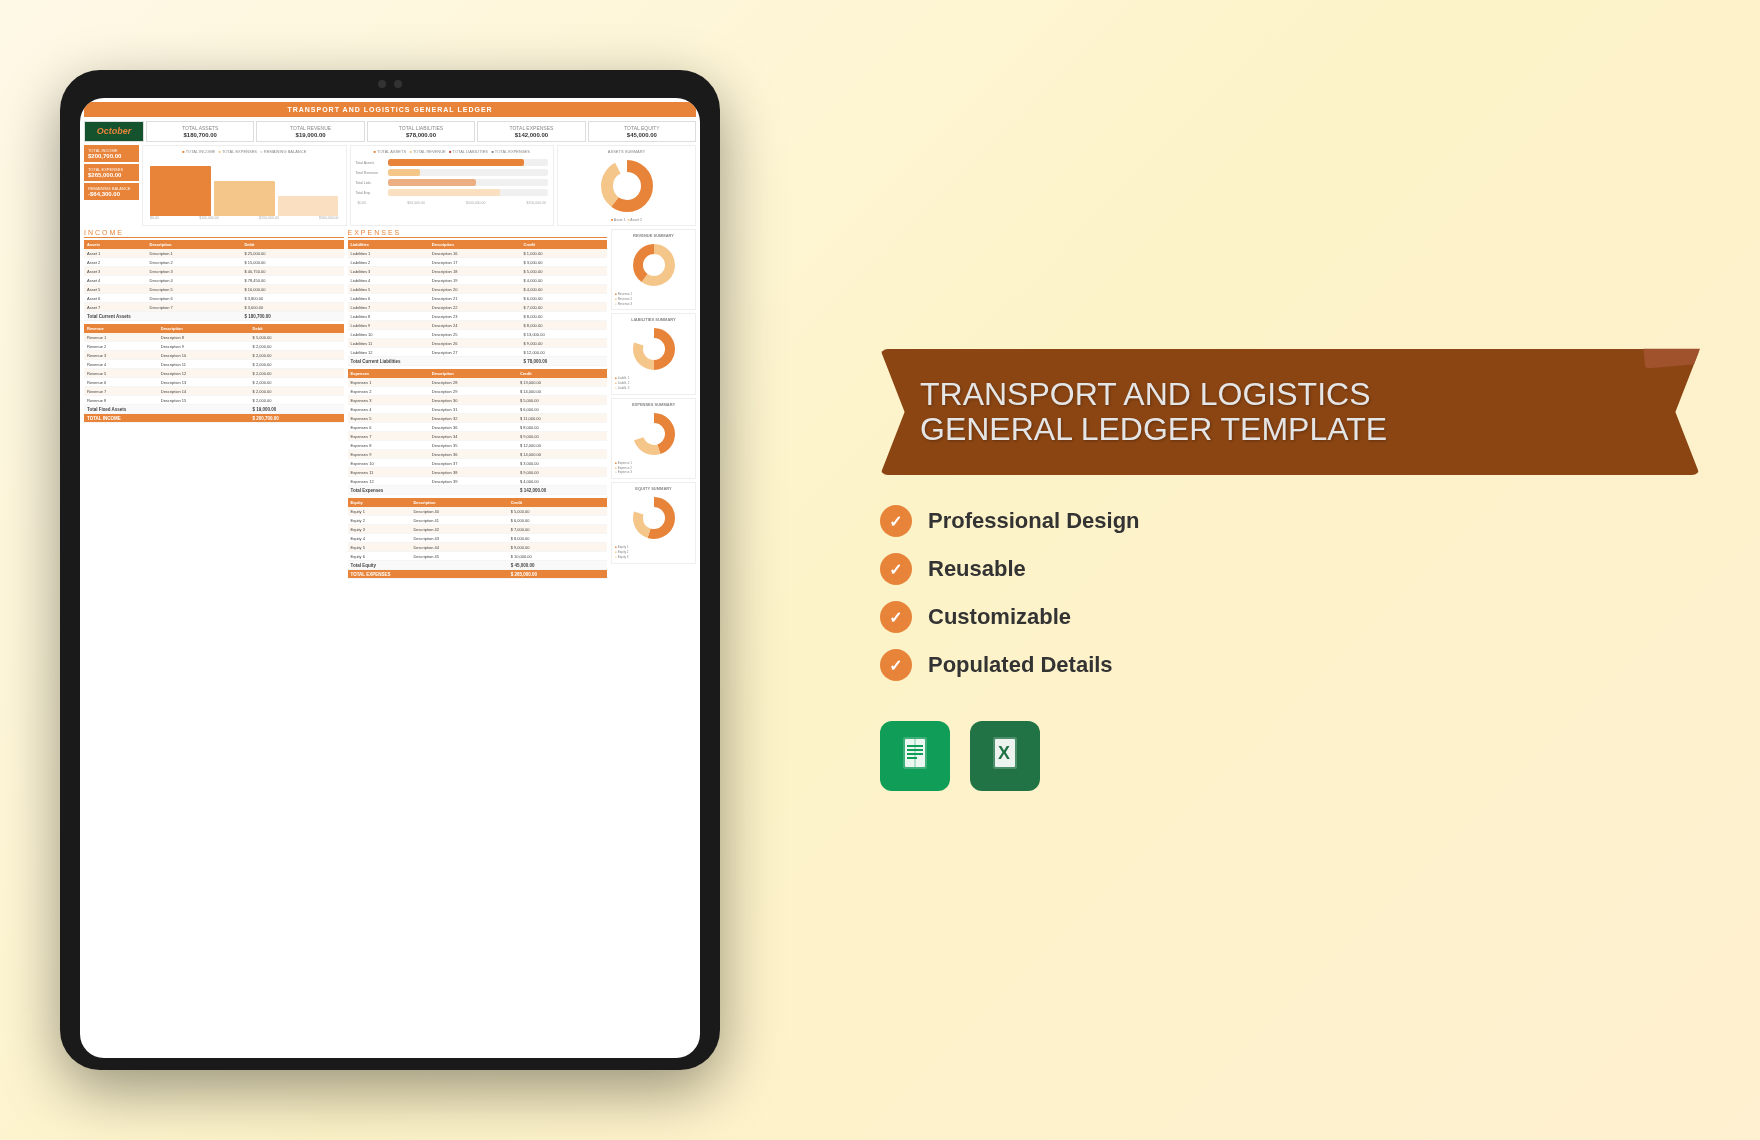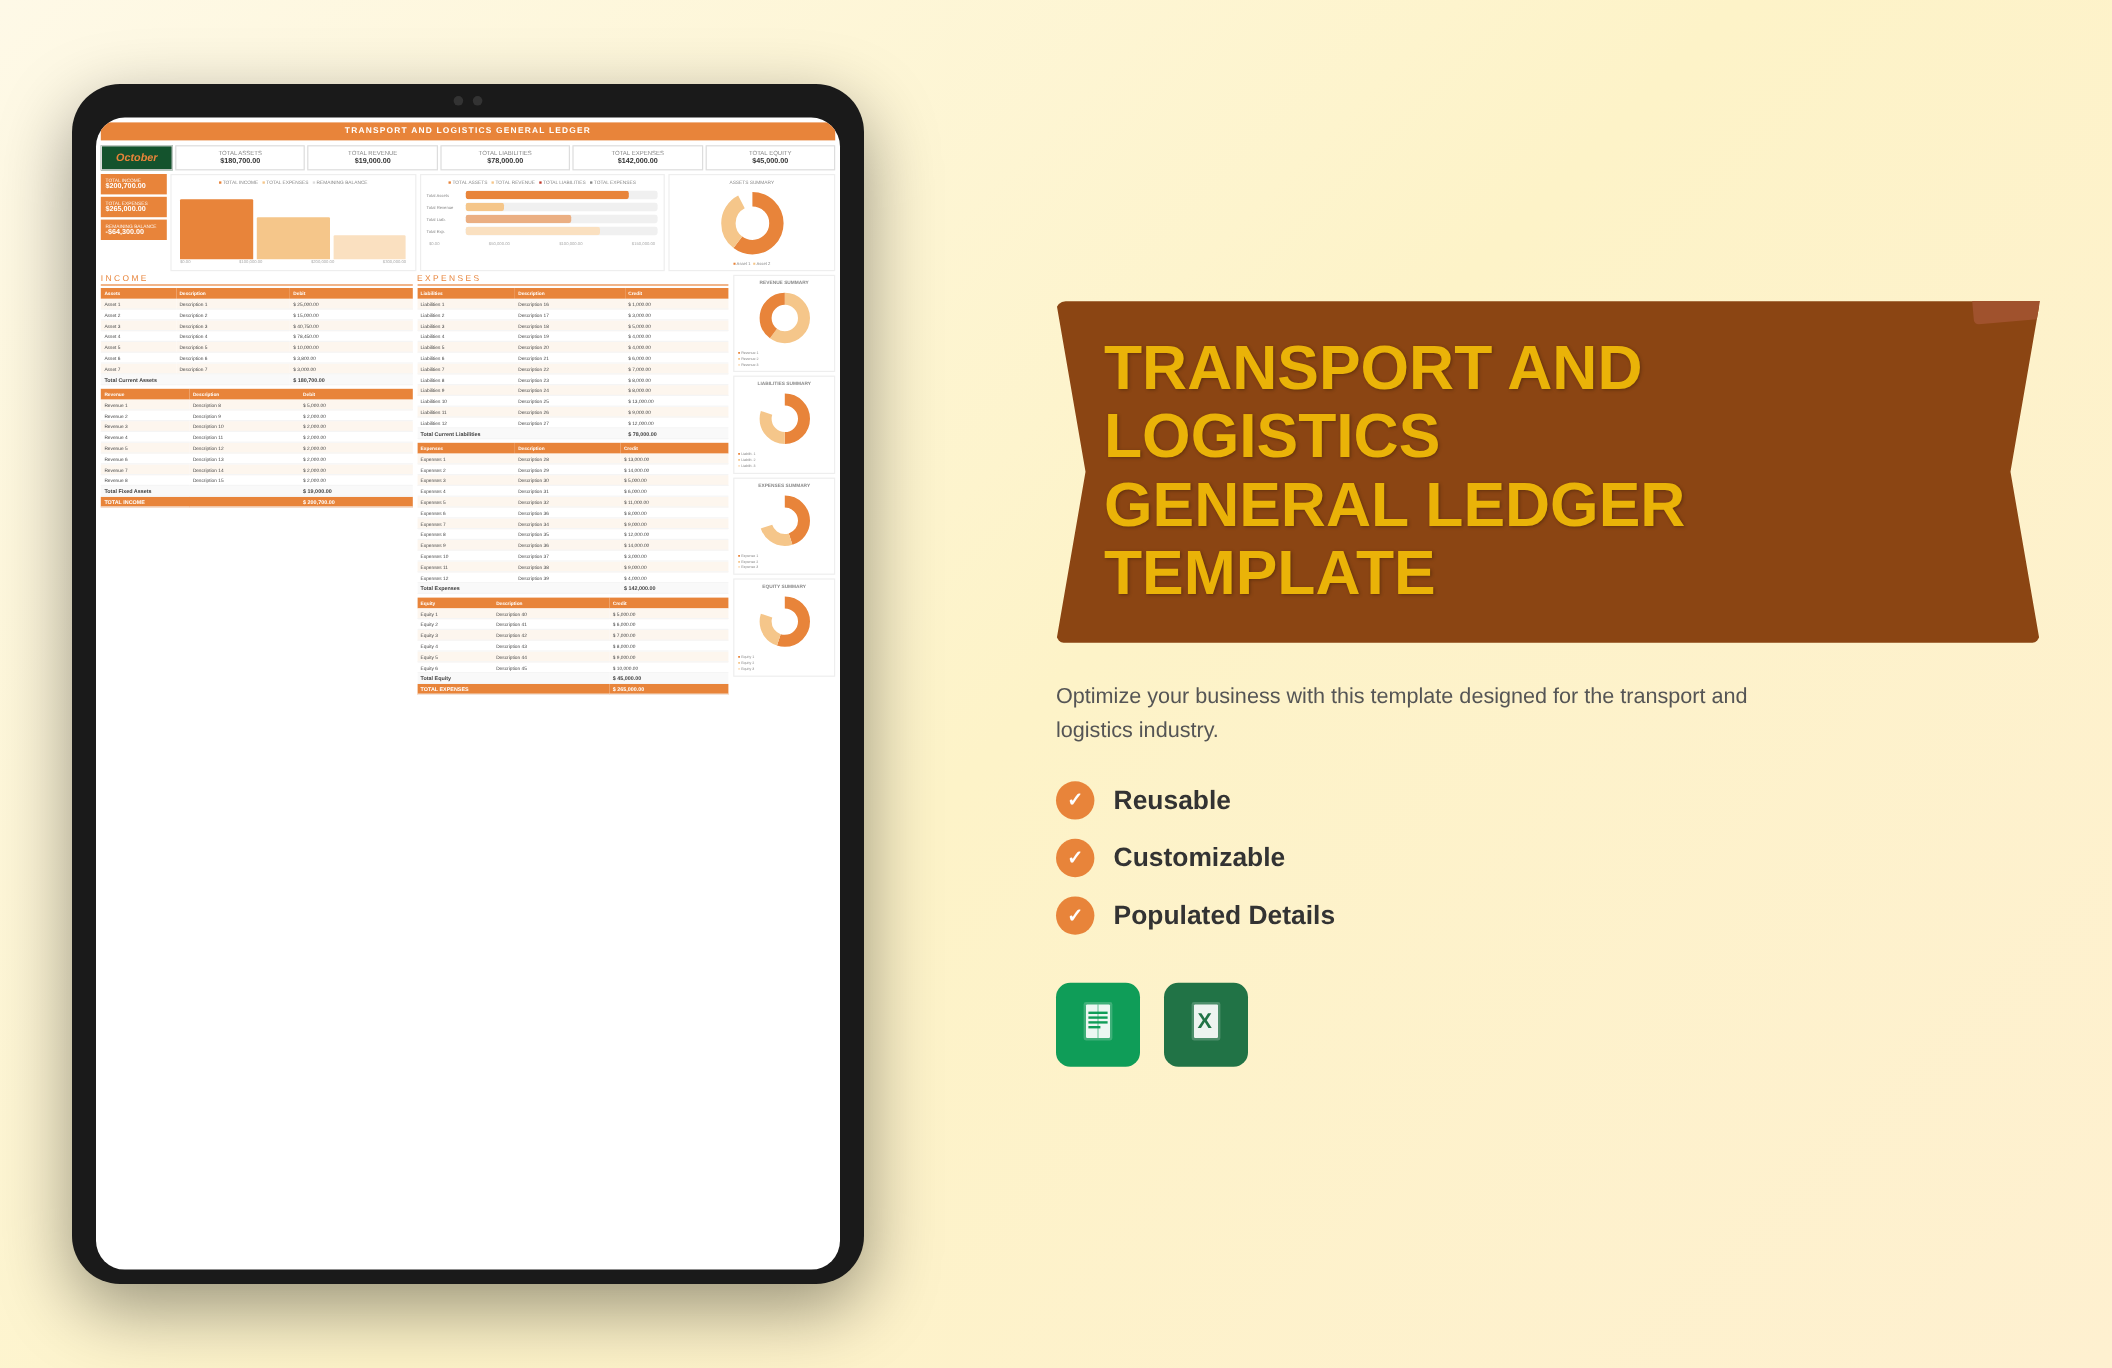--- a/index.html
+++ b/index.html
@@ -173,25 +173,25 @@
       top: -8px;
       right: -4px;
       width: 60px;
       height: 25px;
       background: #a0522d;
       border-radius: 4px;
       transform: rotate(-5deg);
     }
 
     .main-title {
-      font-size: 52px;
-      font-weight: 700;
+      font-size: 32px;
+      font-weight: 400;
       text-transform: uppercase;
       line-height: 1.1;
-      color: #eab308;
+      color: #e5e5e5;
       text-shadow: 1px 1px 3px rgba(0,0,0,0.3);
     }
 
     .description {
       font-size: 18px;
       color: #555;
       line-height: 1.6;
       margin-bottom: 28px;
       max-width: 600px;
     }
@@ -775,23 +775,26 @@
 </div>
 
 <div class="right-panel">
   <div class="brush-banner">
     <div class="main-title">
       <span>TRANSPORT AND LOGISTICS</span><br>
       <span>GENERAL LEDGER TEMPLATE</span>
     </div>
   </div>
 
-  <p class="description">Optimize your business with this template designed for the transport and logistics industry.</p>
 
   <ul class="features-list">
+    <li>
+      <span class="check-icon"></span>
+      <span>Professional Design</span>
+    </li>
     <li>
       <span class="check-icon"></span>
       <span>Reusable</span>
     </li>
     <li>
       <span class="check-icon"></span>
       <span>Customizable</span>
     </li>
     <li>
       <span class="check-icon"></span>

